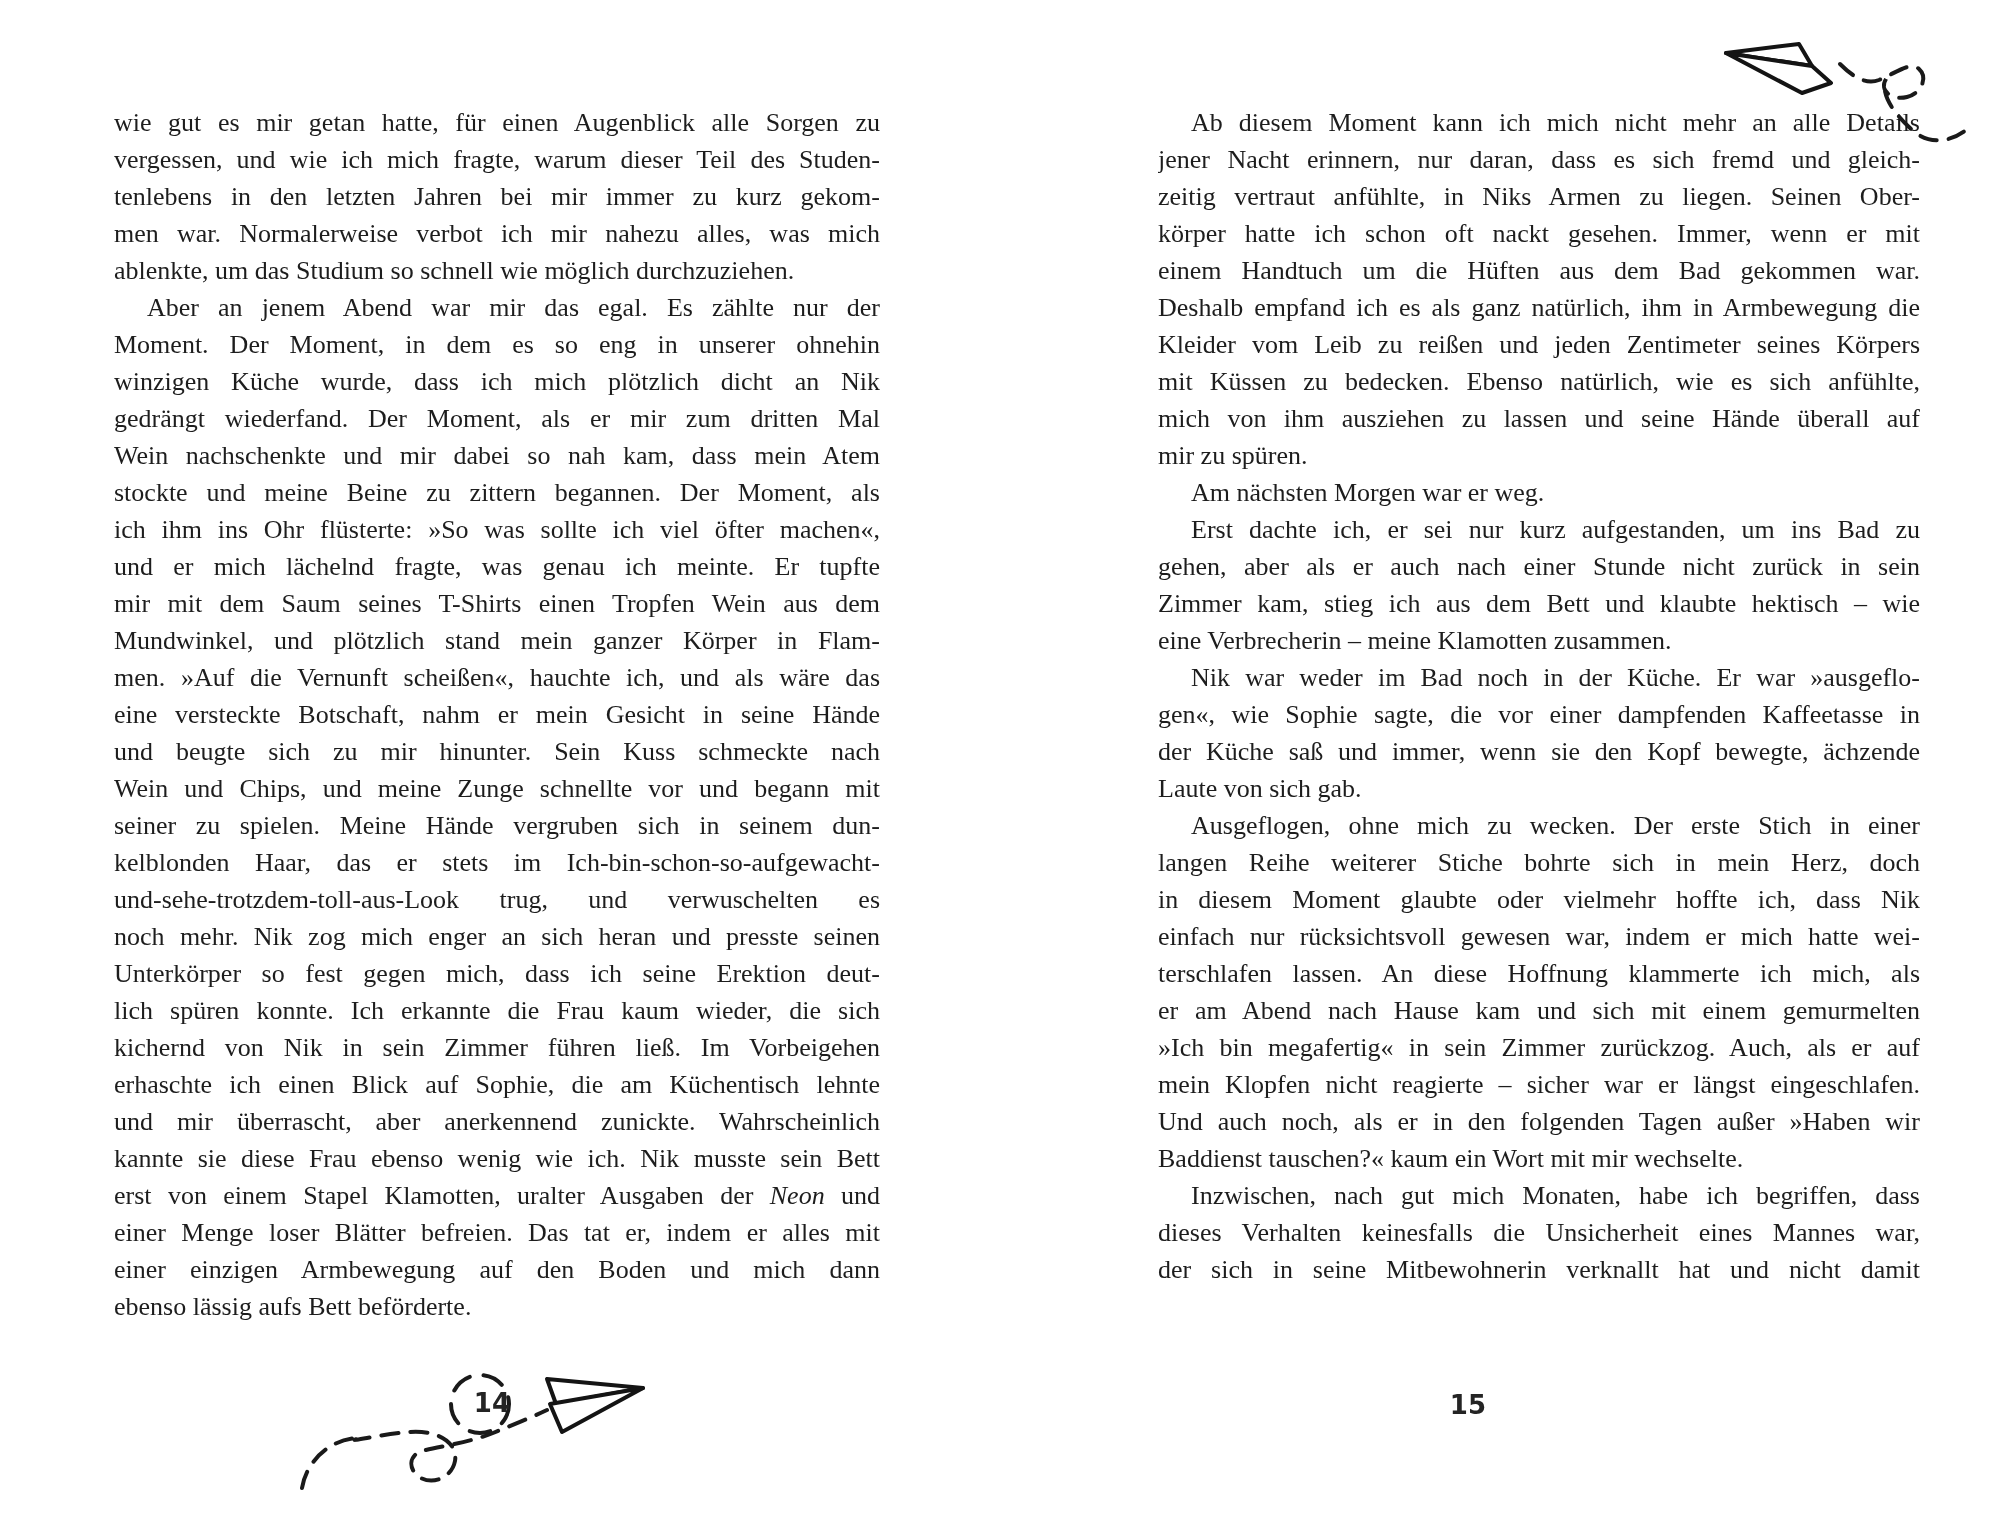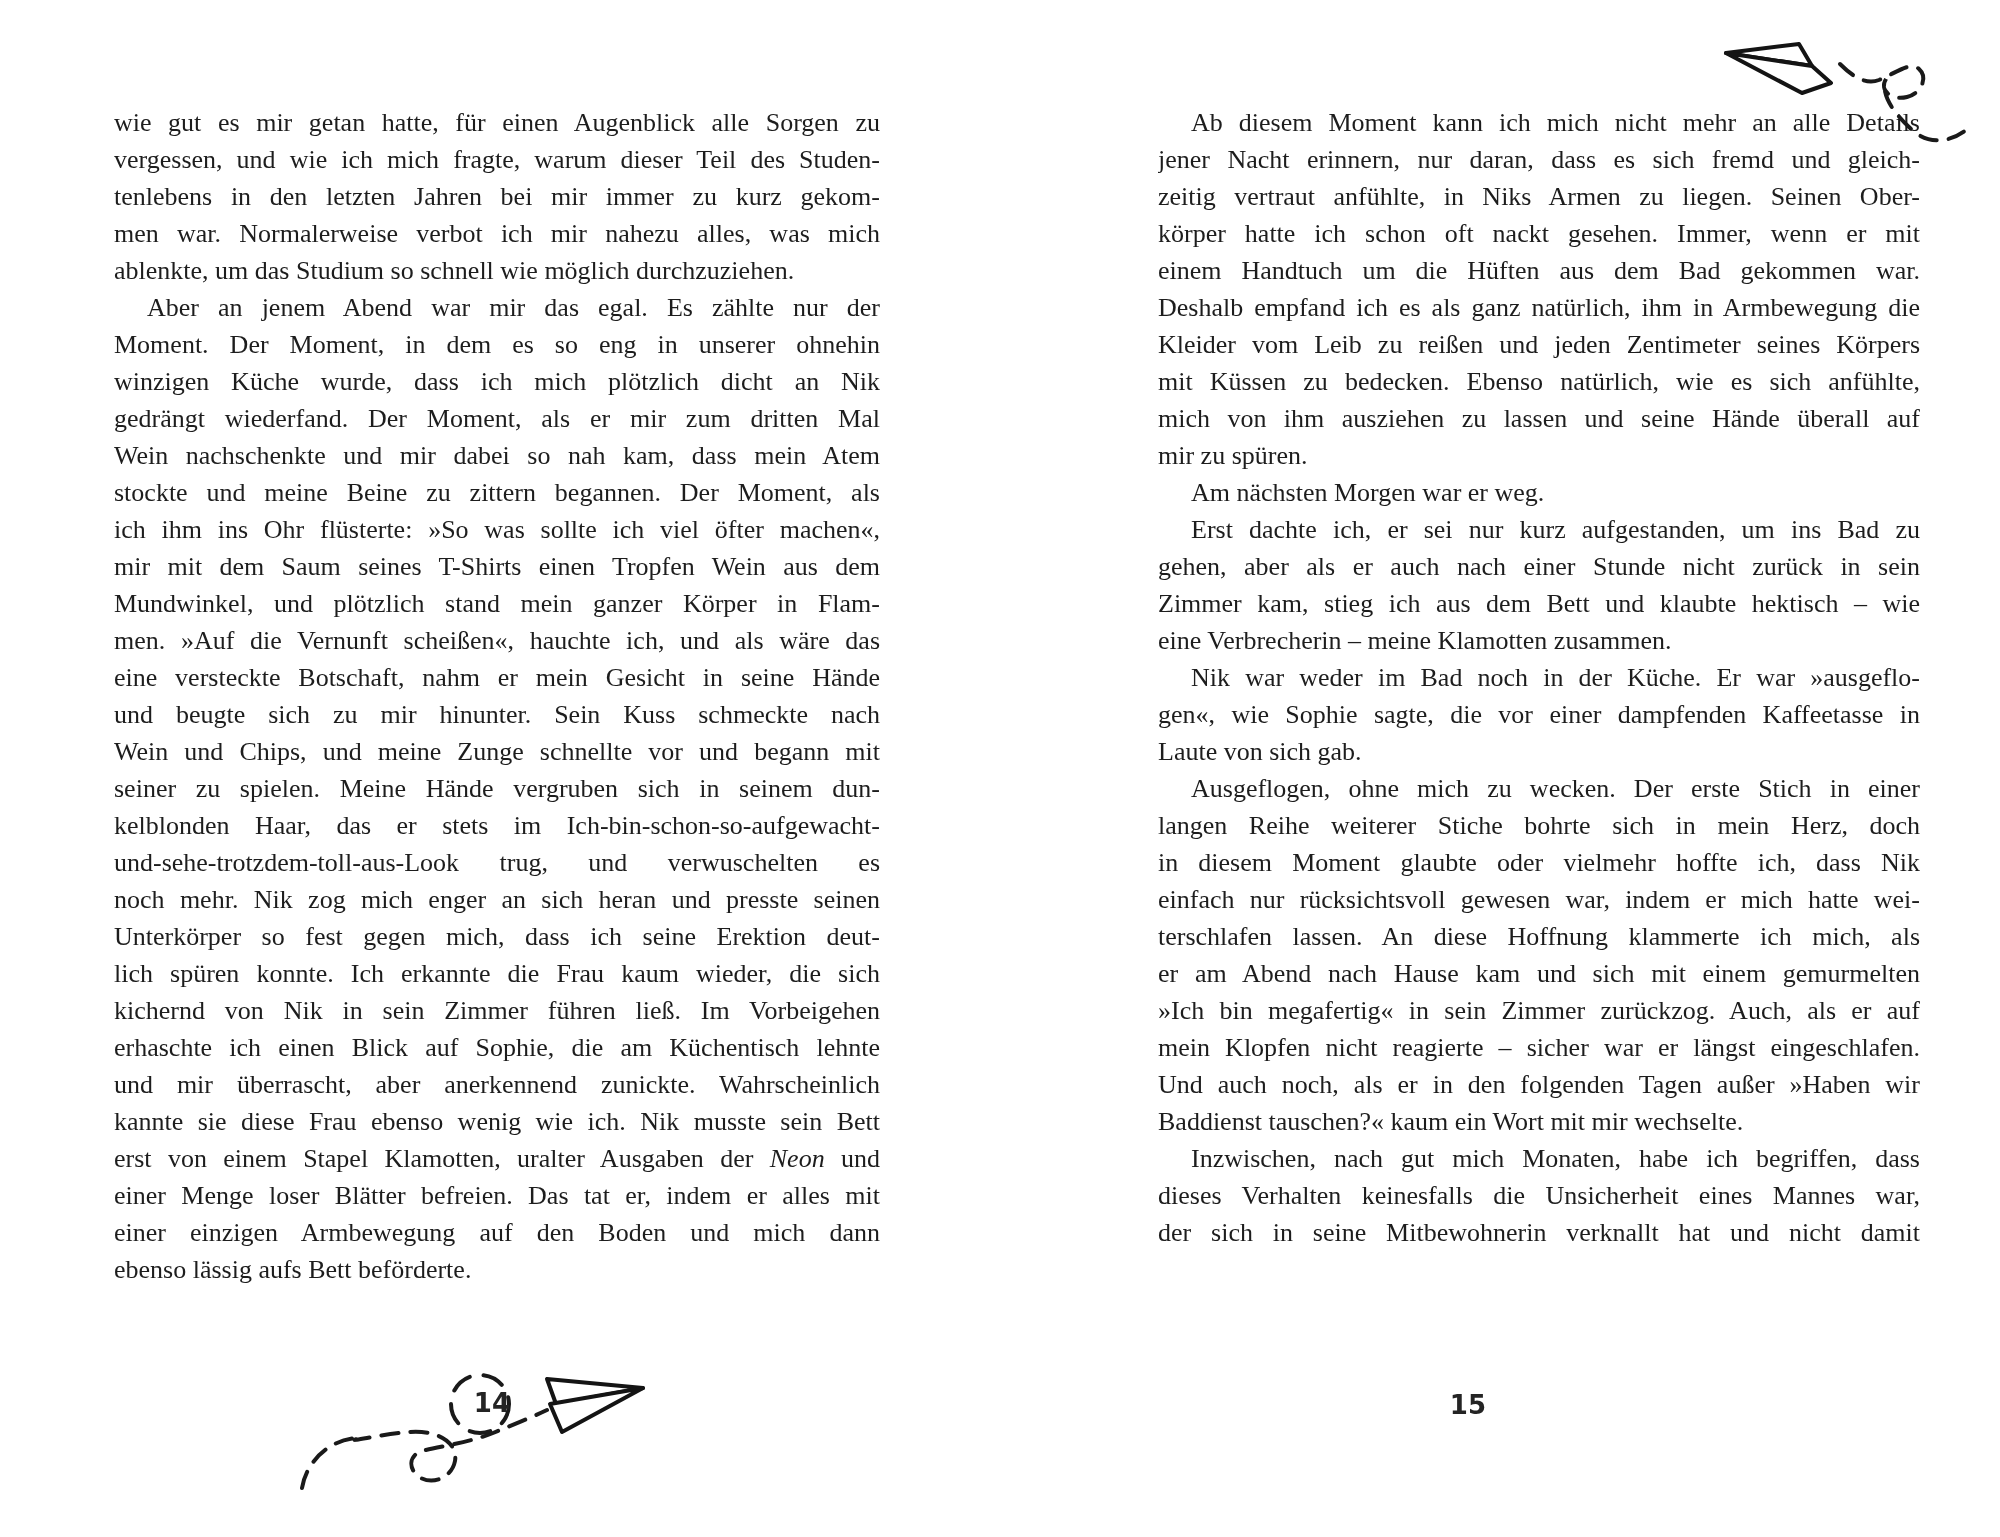--- a/index.html
+++ b/index.html
@@ -83,20 +83,21 @@
       <div class="line"><span>tenlebens in den letzten Jahren bei mir immer zu kurz gekom-</span></div>
       <div class="line"><span>men war. Normalerweise verbot ich mir nahezu alles, was mich</span></div>
       <div class="line end"><span>ablenkte, um das Studium so schnell wie möglich durchzuziehen.</span></div>
       <div class="line indent"><span>Aber an jenem Abend war mir das egal. Es zählte nur der</span></div>
       <div class="line"><span>Moment. Der Moment, in dem es so eng in unserer ohnehin</span></div>
       <div class="line"><span>winzigen Küche wurde, dass ich mich plötzlich dicht an Nik</span></div>
       <div class="line"><span>gedrängt wiederfand. Der Moment, als er mir zum dritten Mal</span></div>
       <div class="line"><span>Wein nachschenkte und mir dabei so nah kam, dass mein Atem</span></div>
       <div class="line"><span>stockte und meine Beine zu zittern begannen. Der Moment, als</span></div>
       <div class="line"><span>ich ihm ins Ohr flüsterte: »So was sollte ich viel öfter machen«,</span></div>
+      <div class="line"><span>und er mich lächelnd fragte, was genau ich meinte. Er tupfte</span></div>
       <div class="line"><span>mir mit dem Saum seines T-Shirts einen Tropfen Wein aus dem</span></div>
       <div class="line"><span>Mundwinkel, und plötzlich stand mein ganzer Körper in Flam-</span></div>
       <div class="line"><span>men. »Auf die Vernunft scheißen«, hauchte ich, und als wäre das</span></div>
       <div class="line"><span>eine versteckte Botschaft, nahm er mein Gesicht in seine Hände</span></div>
       <div class="line"><span>und beugte sich zu mir hinunter. Sein Kuss schmeckte nach</span></div>
       <div class="line"><span>Wein und Chips, und meine Zunge schnellte vor und begann mit</span></div>
       <div class="line"><span>seiner zu spielen. Meine Hände vergruben sich in seinem dun-</span></div>
       <div class="line"><span>kelblonden Haar, das er stets im Ich-bin-schon-so-aufgewacht-</span></div>
       <div class="line"><span>und-sehe-trotzdem-toll-aus-Look trug, und verwuschelten es</span></div>
       <div class="line"><span>noch mehr. Nik zog mich enger an sich heran und presste seinen</span></div>
@@ -123,20 +124,21 @@
       <div class="line"><span>mit Küssen zu bedecken. Ebenso natürlich, wie es sich anfühlte,</span></div>
       <div class="line"><span>mich von ihm ausziehen zu lassen und seine Hände überall auf</span></div>
       <div class="line end"><span>mir zu spüren.</span></div>
       <div class="line indent end"><span>Am nächsten Morgen war er weg.</span></div>
       <div class="line indent"><span>Erst dachte ich, er sei nur kurz aufgestanden, um ins Bad zu</span></div>
       <div class="line"><span>gehen, aber als er auch nach einer Stunde nicht zurück in sein</span></div>
       <div class="line"><span>Zimmer kam, stieg ich aus dem Bett und klaubte hektisch – wie</span></div>
       <div class="line end"><span>eine Verbrecherin – meine Klamotten zusammen.</span></div>
       <div class="line indent"><span>Nik war weder im Bad noch in der Küche. Er war »ausgeflo-</span></div>
       <div class="line"><span>gen«, wie Sophie sagte, die vor einer dampfenden Kaffeetasse in</span></div>
+      <div class="line"><span>der Küche saß und immer, wenn sie den Kopf bewegte, ächzende</span></div>
       <div class="line end"><span>Laute von sich gab.</span></div>
       <div class="line indent"><span>Ausgeflogen, ohne mich zu wecken. Der erste Stich in einer</span></div>
       <div class="line"><span>langen Reihe weiterer Stiche bohrte sich in mein Herz, doch</span></div>
       <div class="line"><span>in diesem Moment glaubte oder vielmehr hoffte ich, dass Nik</span></div>
       <div class="line"><span>einfach nur rücksichtsvoll gewesen war, indem er mich hatte wei-</span></div>
       <div class="line"><span>terschlafen lassen. An diese Hoffnung klammerte ich mich, als</span></div>
       <div class="line"><span>er am Abend nach Hause kam und sich mit einem gemurmelten</span></div>
       <div class="line"><span>»Ich bin megafertig« in sein Zimmer zurückzog. Auch, als er auf</span></div>
       <div class="line"><span>mein Klopfen nicht reagierte – sicher war er längst eingeschlafen.</span></div>
       <div class="line"><span>Und auch noch, als er in den folgenden Tagen außer »Haben wir</span></div>

